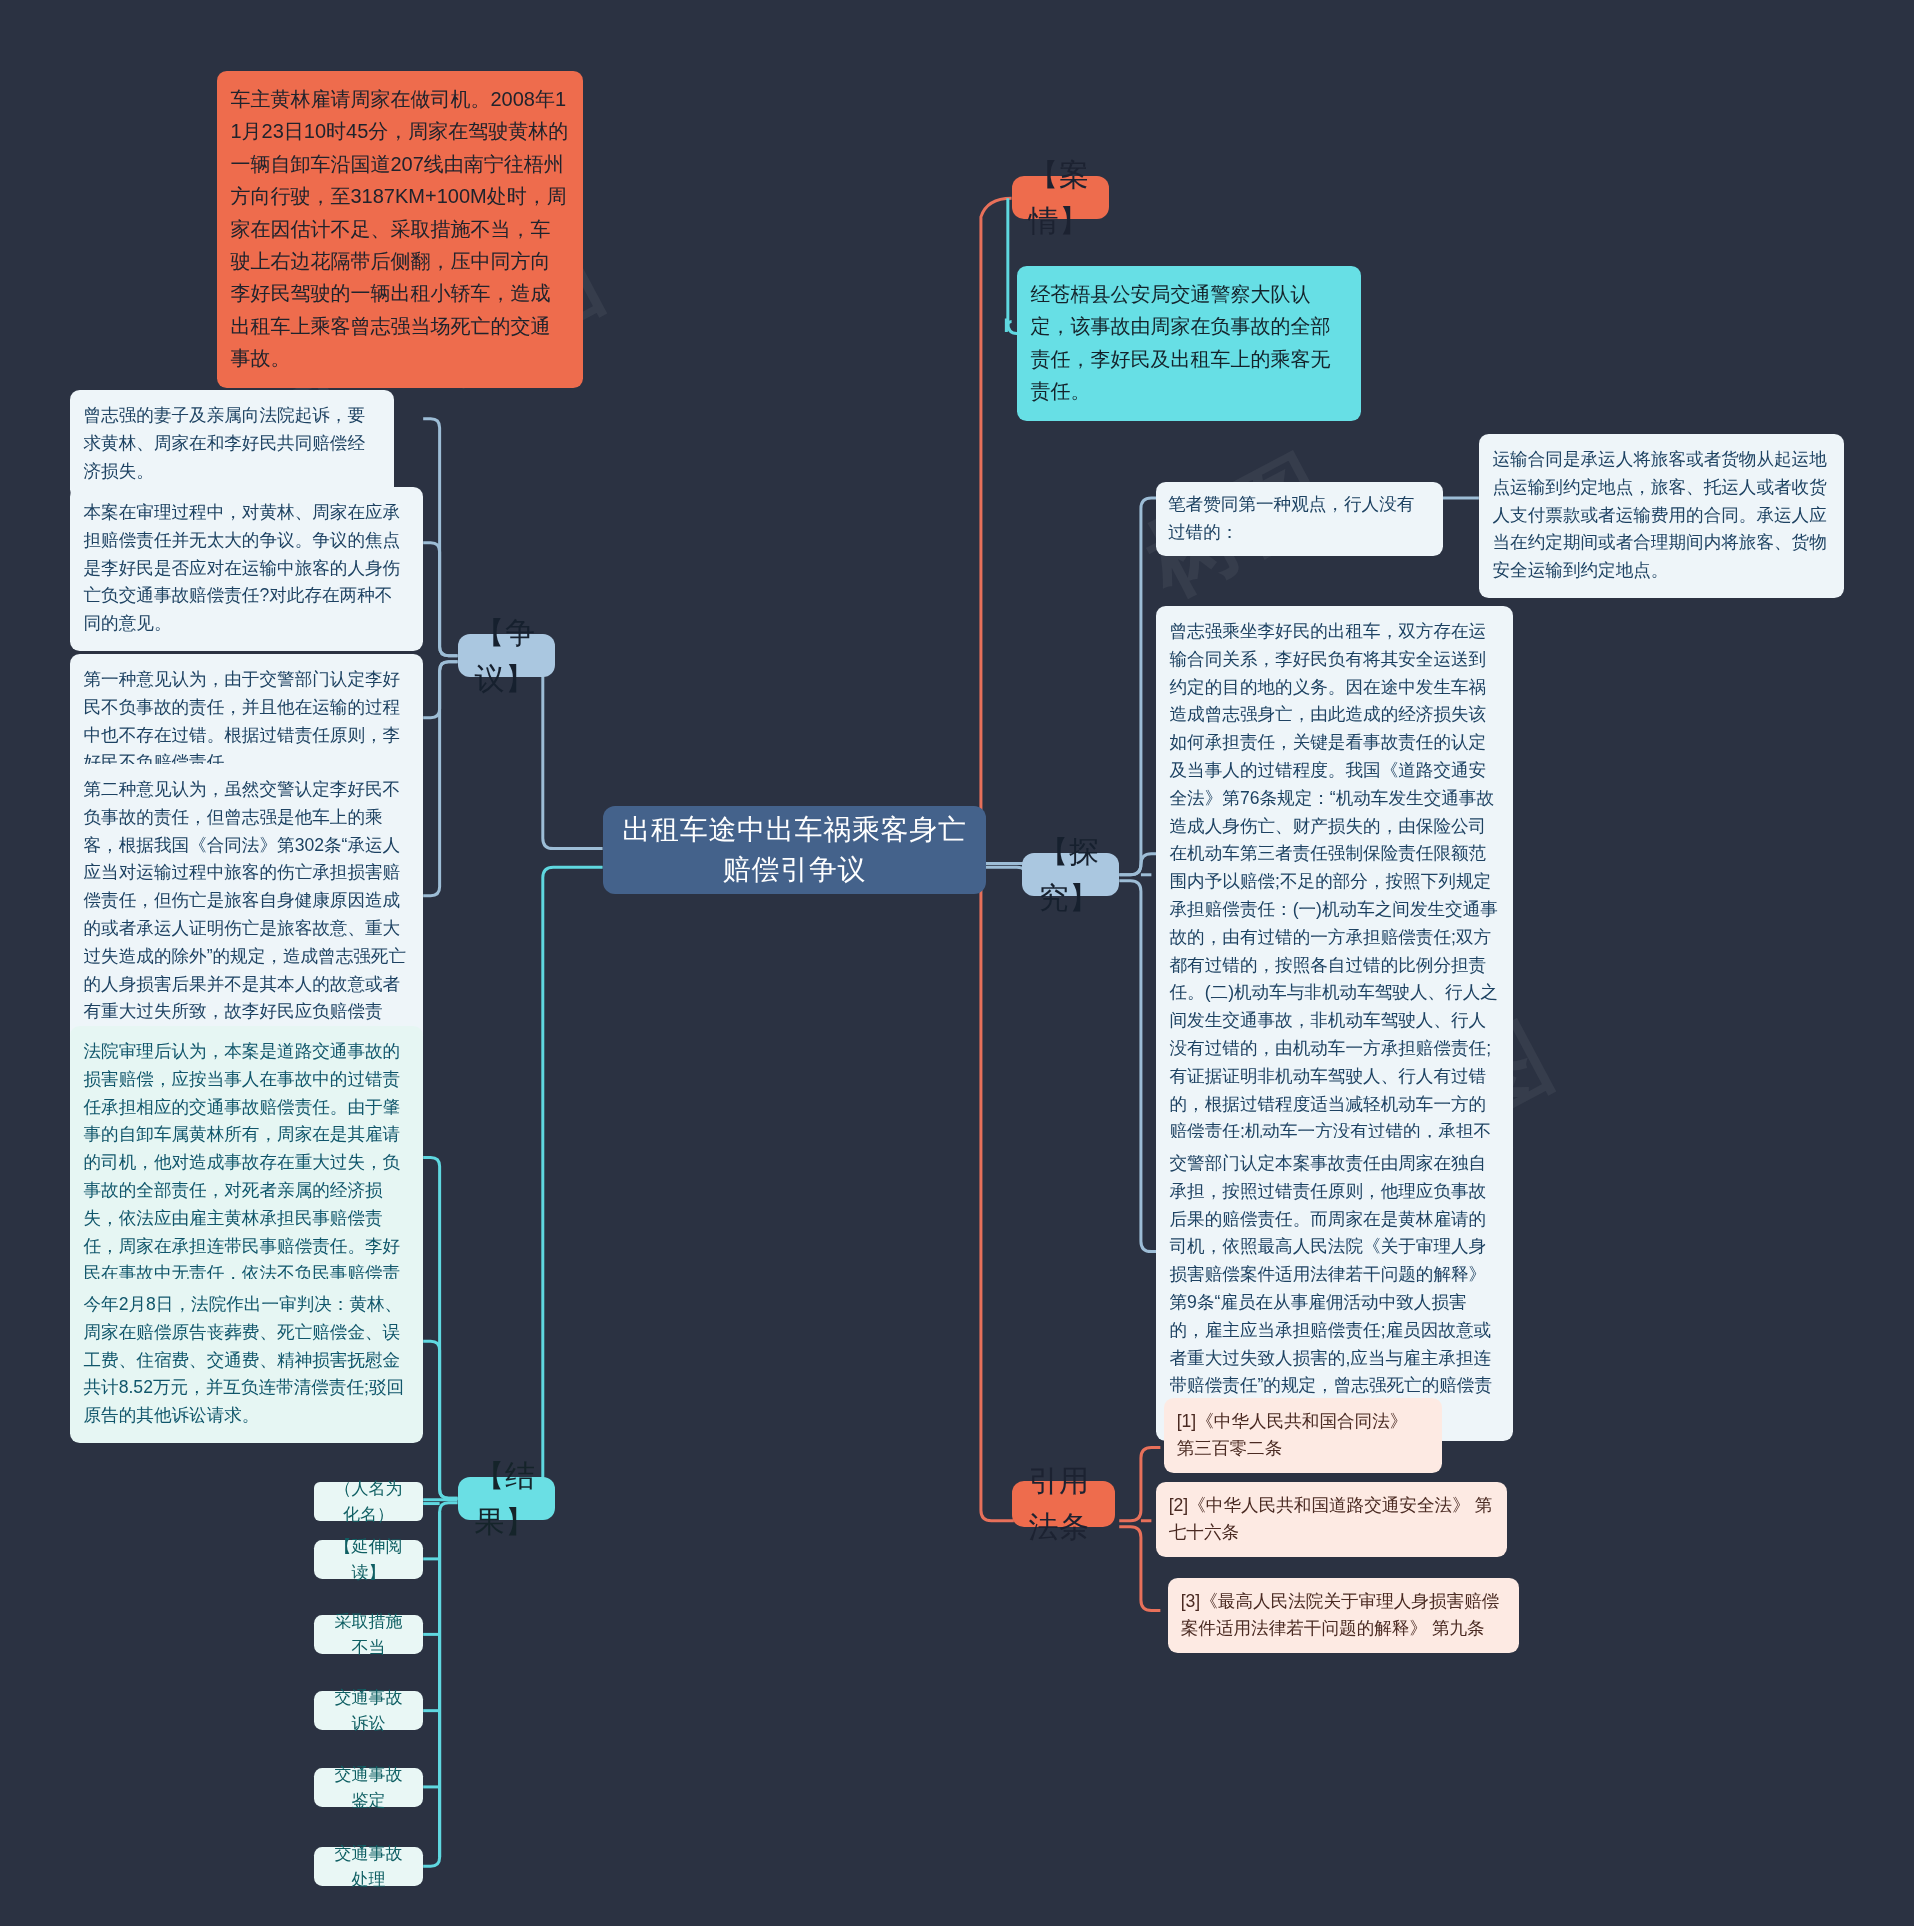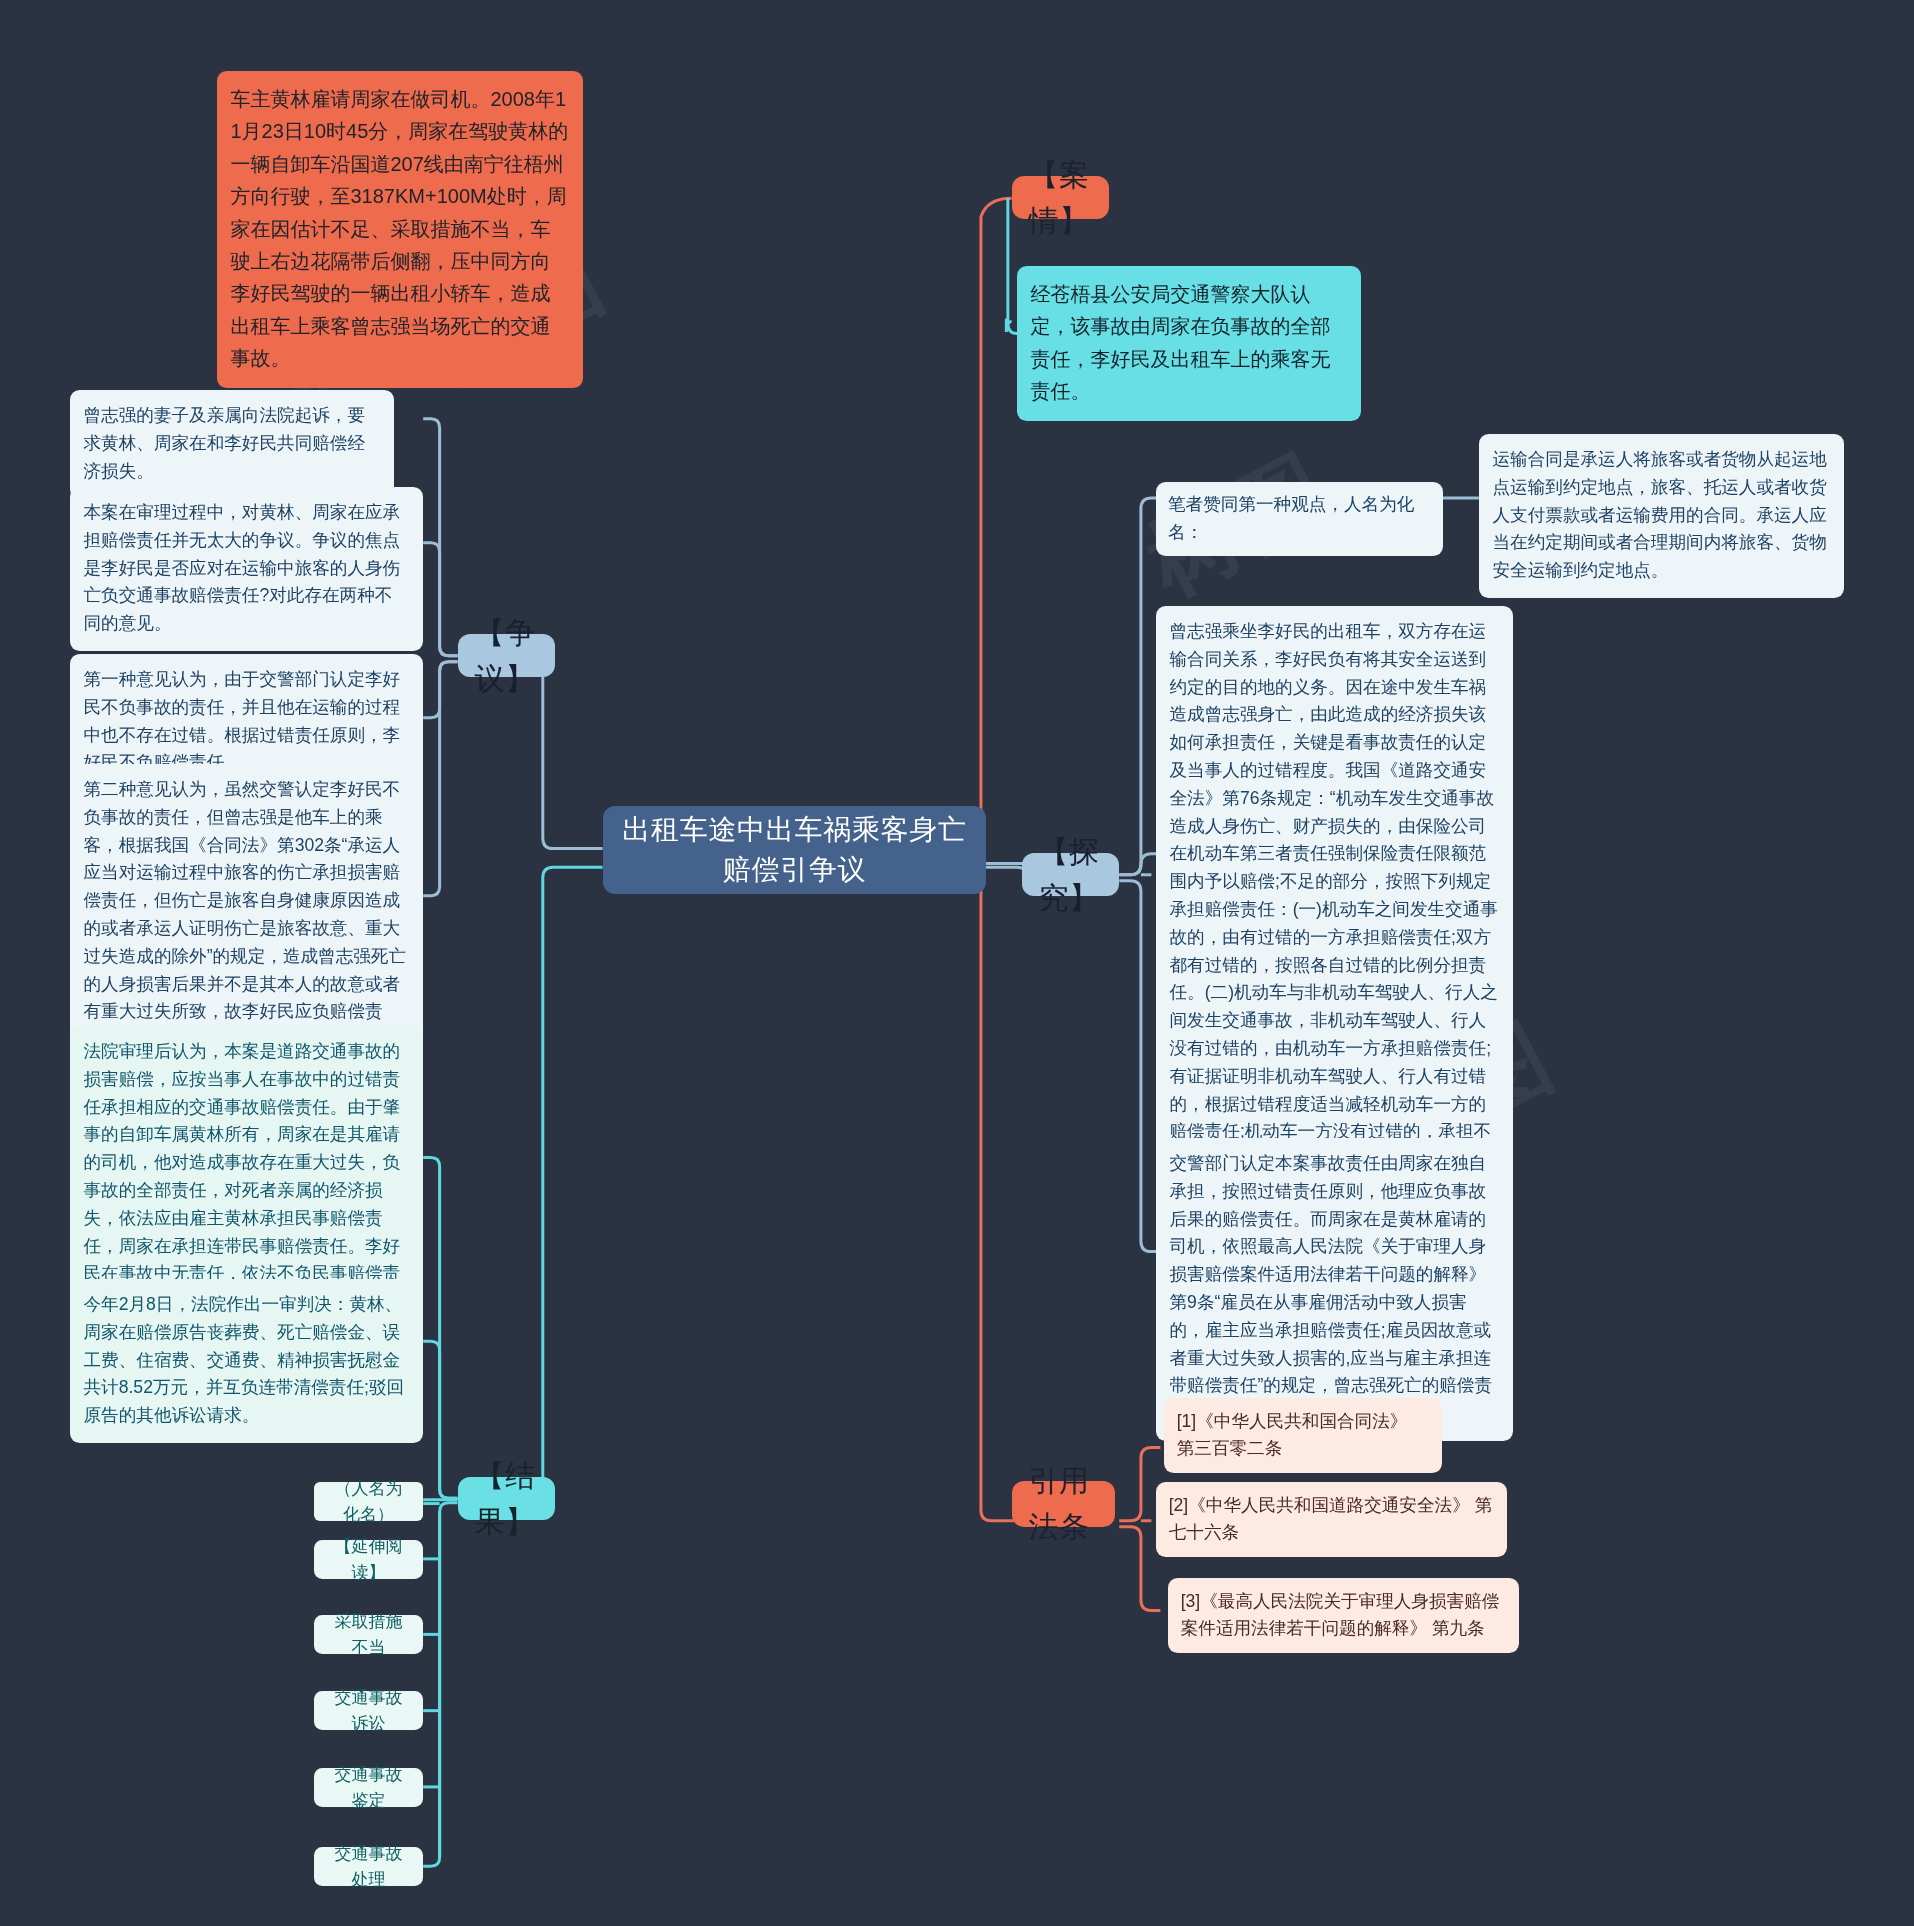--- a/index.html
+++ b/index.html
@@ -191,21 +191,21 @@
   <div class="node chip chip-orange" style="left:1012px; top:176px; width:97px; height:43px;">
     <span>【案情】</span>
   </div>
 
   <div class="node card card-teal" style="left:1017px; top:266px; width:344px;">经苍梧县公安局交通警察大队认定，该事故由周家在负事故的全部责任，李好民及出租车上的乘客无责任。</div>
 
   <div class="node chip chip-steel" style="left:1022px; top:853px; width:97px; height:43px;">
     <span>【探究】</span>
   </div>
 
-  <div class="node card card-pale" style="left:1156px; top:482px; width:287px; padding:9px 12px;">笔者赞同第一种观点，人名为化名：</div>
+  <div class="node card card-pale" style="left:1156px; top:482px; width:287px; padding:9px 12px;">笔者赞同第一种观点，行人没有过错的：</div>
 
   <div class="node card card-pale" style="left:1479px; top:434px; width:365px;">运输合同是承运人将旅客或者货物从起运地点运输到约定地点，旅客、托运人或者收货人支付票款或者运输费用的合同。承运人应当在约定期间或者合理期间内将旅客、货物安全运输到约定地点。</div>
 
   <div class="node card card-pale" style="left:1156px; top:606px; width:357px;">曾志强乘坐李好民的出租车，双方存在运输合同关系，李好民负有将其安全运送到约定的目的地的义务。因在途中发生车祸造成曾志强身亡，由此造成的经济损失该如何承担责任，关键是看事故责任的认定及当事人的过错程度。我国《道路交通安全法》第76条规定：“机动车发生交通事故造成人身伤亡、财产损失的，由保险公司在机动车第三者责任强制保险责任限额范围内予以赔偿;不足的部分，按照下列规定承担赔偿责任：(一)机动车之间发生交通事故的，由有过错的一方承担赔偿责任;双方都有过错的，按照各自过错的比例分担责任。(二)机动车与非机动车驾驶人、行人之间发生交通事故，非机动车驾驶人、行人没有过错的，由机动车一方承担赔偿责任;有证据证明非机动车驾驶人、行人有过错的，根据过错程度适当减轻机动车一方的赔偿责任;机动车一方没有过错的，承担不超过百分之十的赔偿责任。交通事故的损失是由非机动车驾驶人、行人故意碰撞机动车造成的，机动车一方不承担赔偿责任。”由于交警部门认定李好民在事故中无责任，因此李好民不需要承担赔偿责任。</div>
 
   <div class="node card card-pale" style="left:1156px; top:1138px; width:357px;">交警部门认定本案事故责任由周家在独自承担，按照过错责任原则，他理应负事故后果的赔偿责任。而周家在是黄林雇请的司机，依照最高人民法院《关于审理人身损害赔偿案件适用法律若干问题的解释》第9条“雇员在从事雇佣活动中致人损害的，雇主应当承担赔偿责任;雇员因故意或者重大过失致人损害的,应当与雇主承担连带赔偿责任”的规定，曾志强死亡的赔偿责任应由黄林和周家在承担。</div>
 
   <div class="node chip chip-orange" style="left:1012px; top:1481px; width:103px; height:46px;">
     <span>引用法条</span>
   </div>

